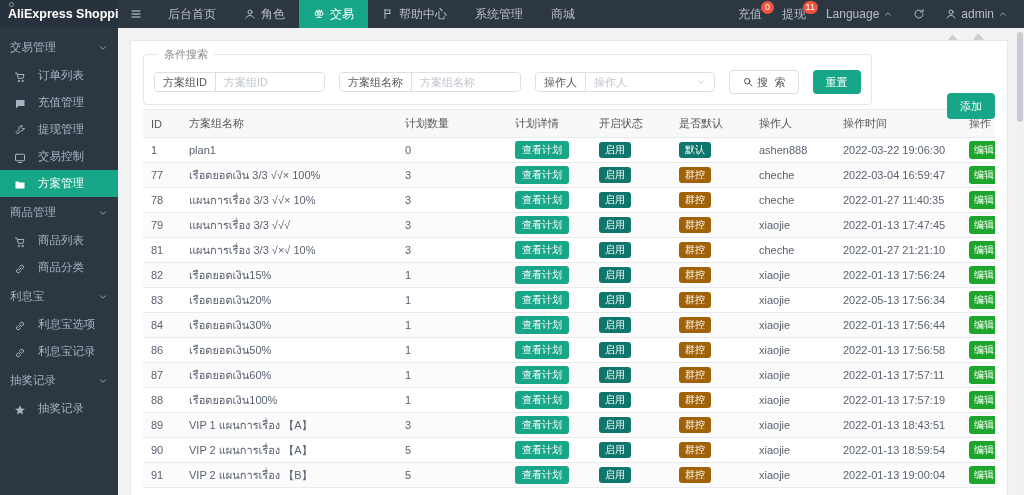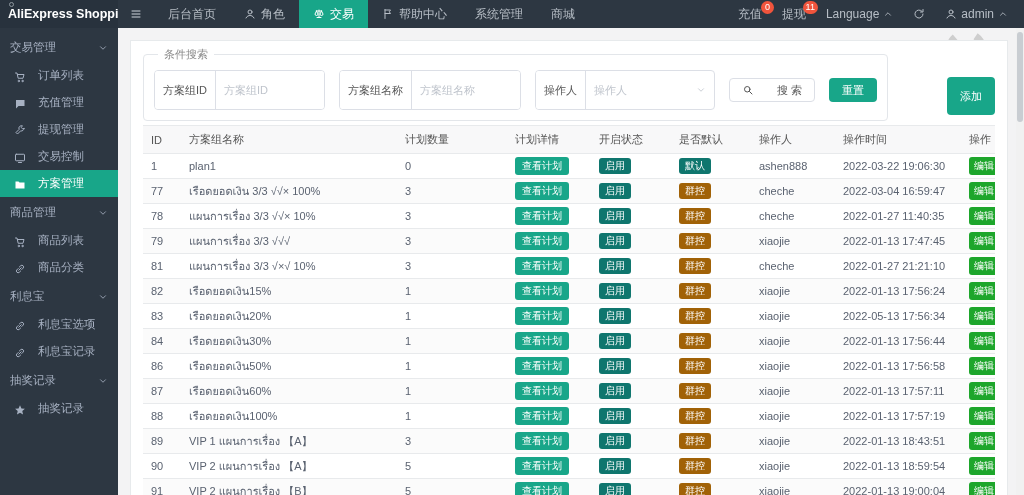--- a/index.html
+++ b/index.html
@@ -31,31 +31,31 @@
   .side-item { display:flex; align-items:flex-end; gap:12px; padding:6px 10px 6px 14px; cursor:pointer; color:#a7b1c2; }
   .side-item.active { background:#18a689; color:#fff; }
 
   .content { flex:1; position:relative; background:#f3f3f4; overflow:hidden; }
   .panel { position:absolute; left:12px; right:16px; top:12px; bottom:-40px; background:#fff; border:1px solid #e7eaec; }
 
   
   fieldset.filters { margin:6px 12px 4px 12px; border:1px solid #e3e6ea; border-radius:4px; padding:8px 10px 10px 10px; width:640px; }
   fieldset.filters legend { font-size:11px; color:#888; padding:0 6px; margin-left:4px; }
   .filter-row { display:flex; align-items:center; gap:14px; }
-  .input-group { display:flex; align-items:stretch; border:1px solid #dcdfe6; border-radius:4px; overflow:hidden; height:40px; background:#fff; }
+  .input-group { display:flex; align-items:stretch; border:1px solid #dcdfe6; border-radius:4px; overflow:hidden; height:20px; background:#fff; }
   .ig-label { display:flex; align-items:center; padding:0 8px; font-size:11px; color:#555; border-right:1px solid #dcdfe6; background:#fff; white-space:nowrap; }
   .input-group input { border:none; outline:none; padding:0 8px; width:108px; font-size:11px; color:#333;
     font-family:"Liberation Sans","DejaVu Sans",sans-serif; }
   .input-group input::placeholder { color:#bfc4cc; }
   .fake-select { display:flex; align-items:center; justify-content:space-between; width:128px; padding:0 8px; color:#bfc4cc; font-size:11px; cursor:pointer; }
-  .btn { display:inline-flex; align-items:center; justify-content:center; gap:23px; height:24px; padding:0 12px;
-    border-radius:4px; font-size:11px; cursor:pointer; border:1px solid transparent; white-space:nowrap; }
+  .btn { display:inline-flex; align-items:center; justify-content:center; gap:3px; height:24px; padding:0 12px;
+    border-radius:4px; font-size:11px; cursor:pointer; border:1px solid transparent; white-space:nowrap;font-family:Liberation Mono, monospace; }
   .btn-plain { background:#fff; border-color:#dcdfe6; color:#555; }
   .btn-teal { background:#18a689; color:#fff; }
-  .add-btn { position:absolute; top:36px; right:12px; height:38px;margin-left:32px; }
+  .add-btn { position:absolute; top:52px; right:12px; height:26px;margin-left:32px; }
 
   .spinner-c { position:absolute; top:-2px; right:34px; opacity:.85; }
 
   
   .table-wrap { margin:2px 12px 0 12px; }
   table.data-table { width:100%; border-collapse:collapse; table-layout:fixed; font-size:11px; }
   .data-table th { background:#f8f8f9; color:#555; font-weight:normal; text-align:left;
     padding:6px 8px; border-bottom:1px solid #e8eaec; border-top:1px solid #e8eaec; white-space:nowrap; overflow:hidden; }
   .data-table td { padding:3px 8px; border-bottom:1px solid #e8eaec; text-align:left; white-space:nowrap; overflow:hidden; color:#5a6270; }
   .data-table tr:nth-child(even) td { background:#fbfbfb; }

